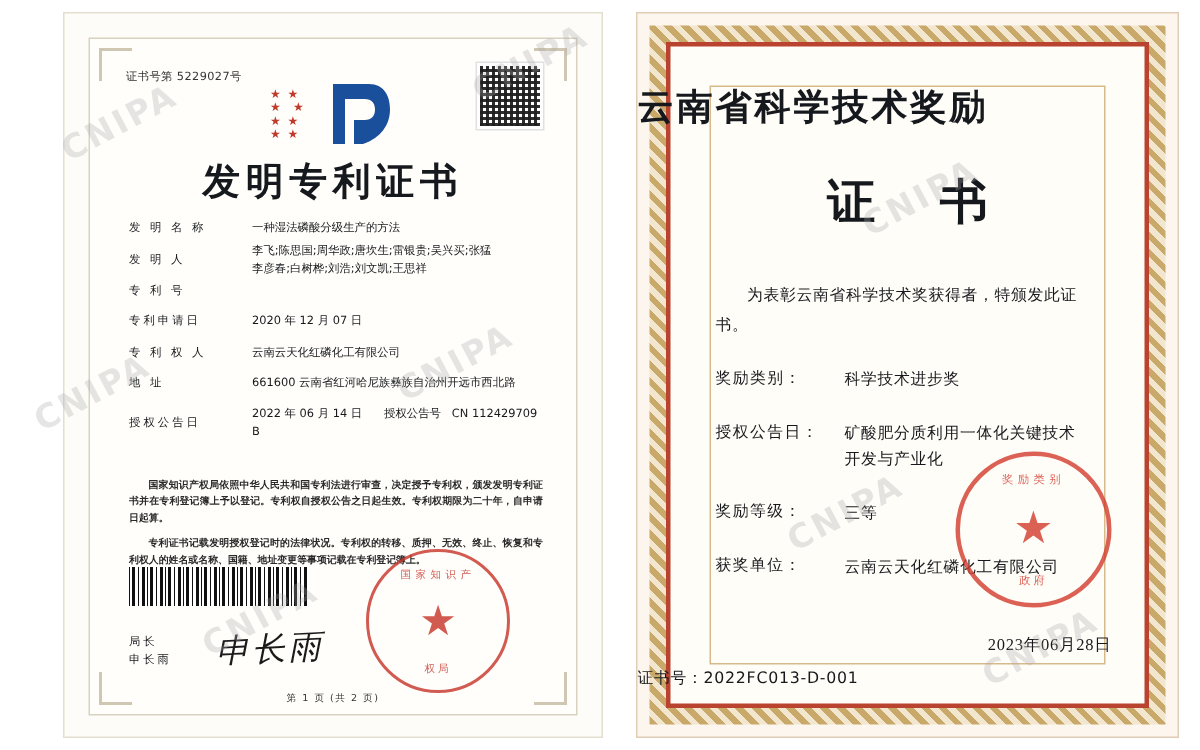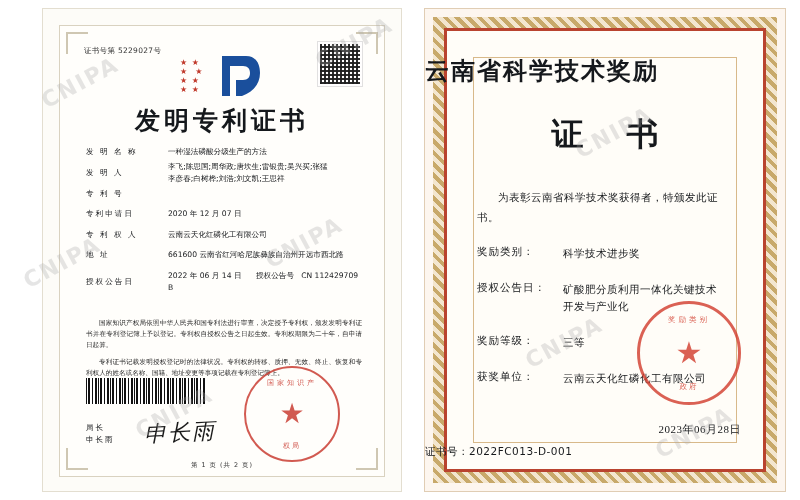--- a/index.html
+++ b/index.html
@@ -116,21 +116,21 @@
 
   .legal {
     position: absolute;
     left: 26px; right: 22px; top: 292px;
     font-size: 6.6px;
     line-height: 11px;
     color: #2a2a2a;
     text-align: justify;
     text-indent: 13px;
   }
-  .legal p { margin: 0 0 6px 0; }
+  .legal p { margin: 0 0 6px 0; font-weight: bold; }
 
   .barcode {
     position: absolute;
     left: 26px; bottom: 72px;
     width: 120px; height: 26px;
     background: repeating-linear-gradient(90deg,
       #111 0 1px, #fff 1px 2px, #111 2px 4px, #fff 4px 6px,
       #111 6px 7px, #fff 7px 9px, #111 9px 11px, #fff 11px 12px);
   }
   .sign-area {

